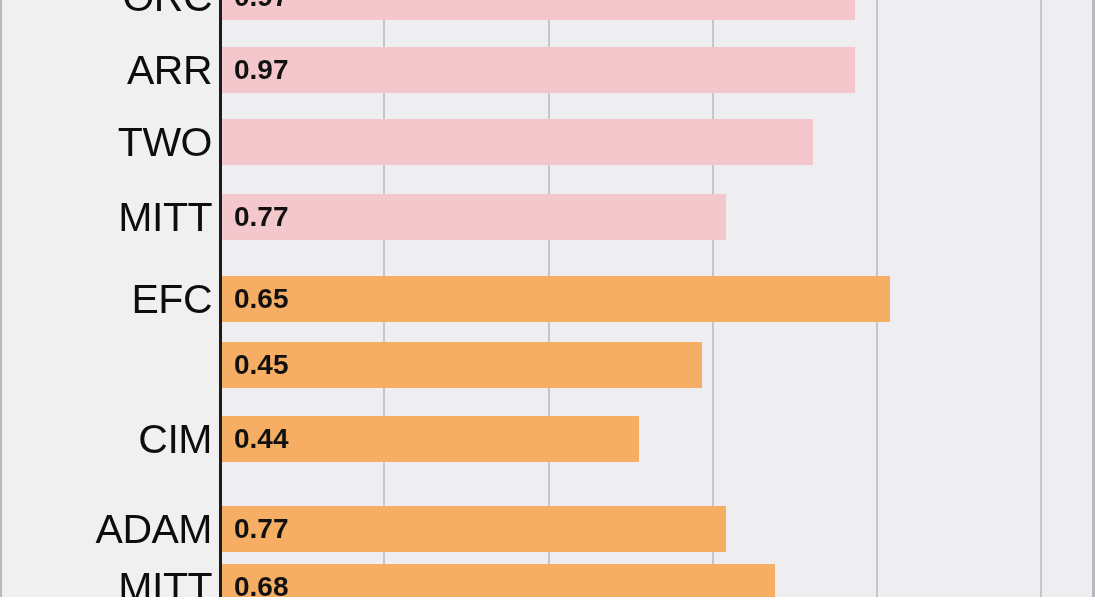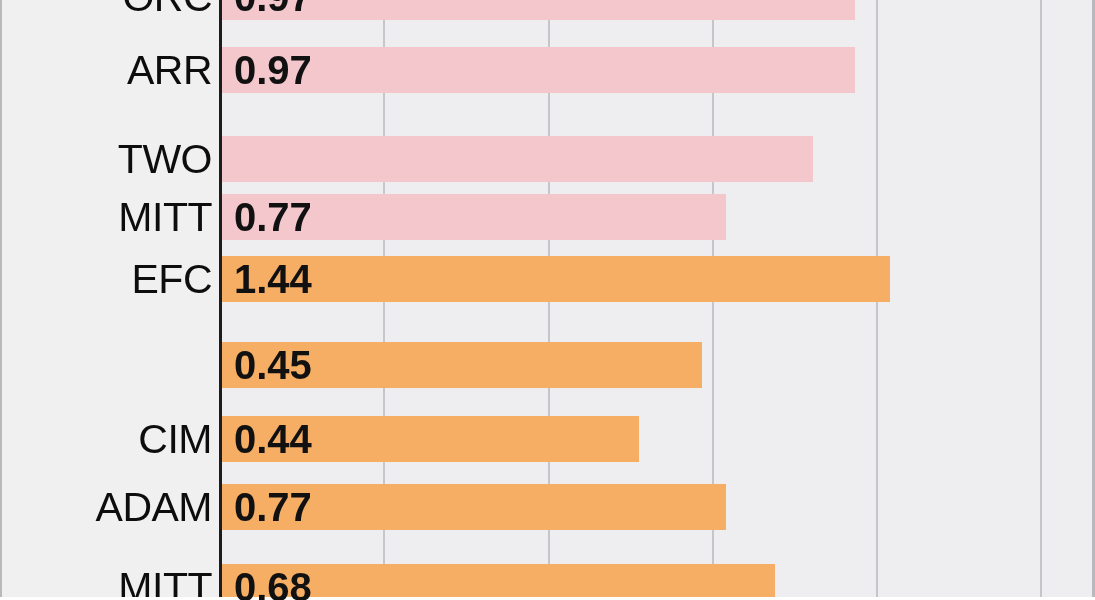--- a/index.html
+++ b/index.html
@@ -98,21 +98,21 @@
   .bar {
     position: absolute;
     left: 222px;
     height: 46px;
     border-radius: 0px;
   }
   .bar-value {
     position: absolute;
     left: 234px;
     color: #111111;
-    font-size: 40px;
+    font-size: 28px;
     font-weight: bold;
     line-height: 46px;
     letter-spacing: 0px;
     white-space: nowrap;
     z-index: 5;
   }
 </style>
 </head>
 <body>
 
@@ -133,44 +133,44 @@
       <div class="row" style="top: -26px; height: 46px;">
         <div class="row-label">ORC</div>
         <div class="bar" style="width: 633px; background: rgb(244, 199, 205);"></div>
         <div class="bar-value">0.97</div>
       </div>
       <div class="row" style="top: 47px; height: 46px;">
         <div class="row-label">ARR</div>
         <div class="bar" style="width: 633px; background: rgb(244, 199, 205);"></div>
         <div class="bar-value">0.97</div>
       </div>
-      <div class="row" style="top: 136px; height: 56px;">
+      <div class="row" style="top: 119px; height: 56px;">
         <div class="row-label">TWO</div>
         <div class="bar" style="width: 591px; background: rgb(244, 199, 205);"></div>
       </div>
       <div class="row" style="top: 194px; height: 46px;">
         <div class="row-label">MITT</div>
         <div class="bar" style="width: 504px; background: rgb(244, 199, 205);"></div>
         <div class="bar-value">0.77</div>
       </div>
-      <div class="row" style="top: 256px; height: 46px;">
+      <div class="row" style="top: 276px; height: 46px;">
         <div class="row-label">EFC</div>
         <div class="bar" style="width: 668px; background: rgb(245, 174, 99);"></div>
-        <div class="bar-value">1.44</div>
+        <div class="bar-value">0.65</div>
       </div>
       <div class="row" style="top: 342px; height: 46px;">
         <div class="bar" style="width: 480px; background: rgb(245, 174, 99);"></div>
         <div class="bar-value">0.45</div>
       </div>
       <div class="row" style="top: 416px; height: 46px;">
         <div class="row-label">CIM</div>
         <div class="bar" style="width: 417px; background: rgb(245, 174, 99);"></div>
         <div class="bar-value">0.44</div>
       </div>
-      <div class="row" style="top: 484px; height: 46px;">
+      <div class="row" style="top: 506px; height: 46px;">
         <div class="row-label">ADAM</div>
         <div class="bar" style="width: 504px; background: rgb(245, 174, 99);"></div>
         <div class="bar-value">0.77</div>
       </div>
       <div class="row" style="top: 564px; height: 46px;">
         <div class="row-label">MITT</div>
         <div class="bar" style="width: 553px; background: rgb(245, 174, 99);"></div>
         <div class="bar-value">0.68</div>
       </div>
     </div>

